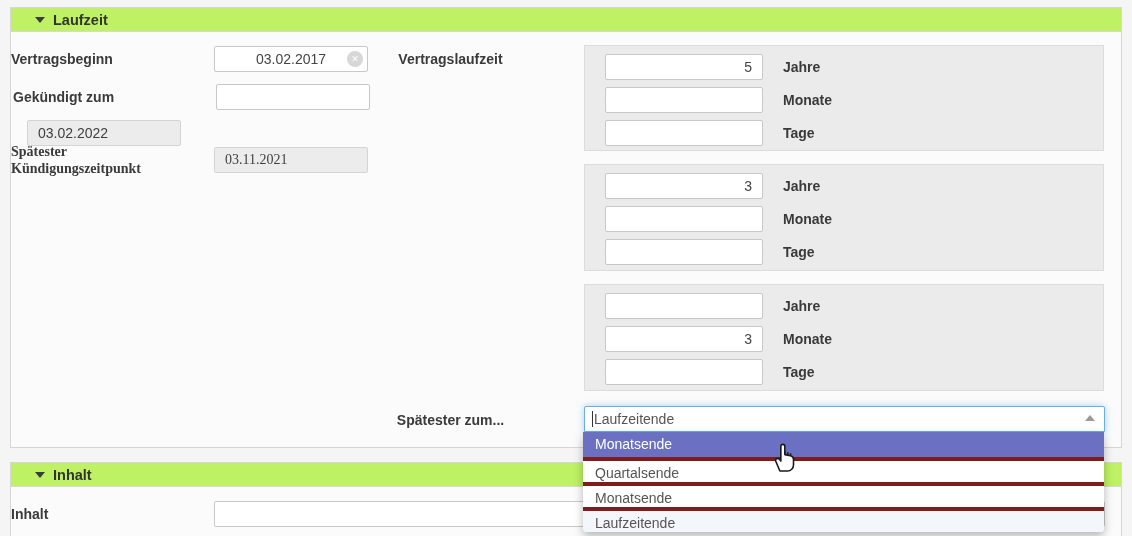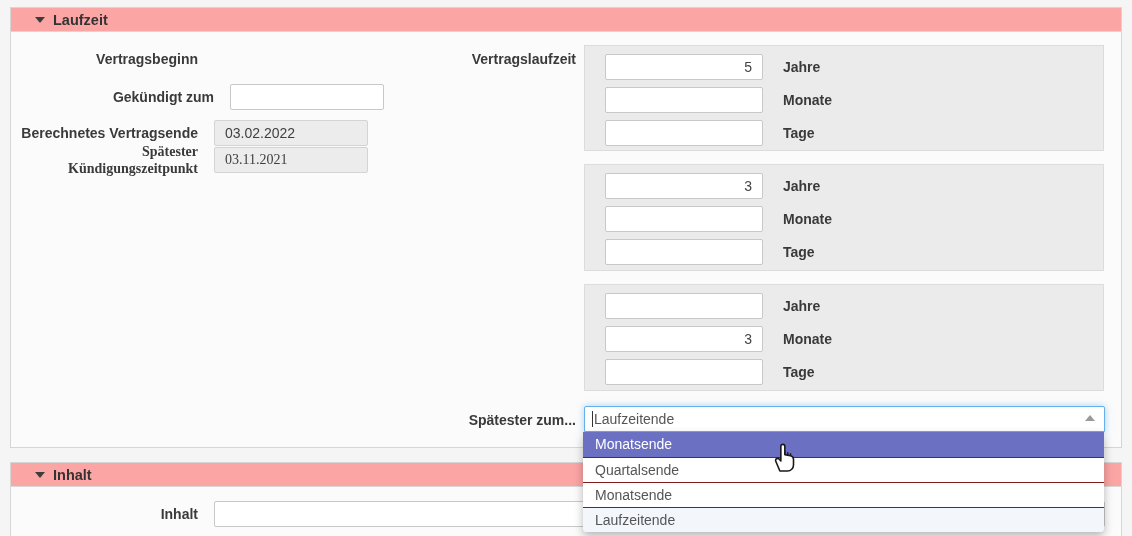--- a/index.html
+++ b/index.html
@@ -10,53 +10,53 @@
     position:relative;
     overflow:hidden;
     color:#3a3a3a;
     font-size:14px;
   }
   .panel {
     position:absolute; left:10px; width:1112px;
     background:#fbfbfb; border:1px solid #d6d6d6;
   }
   .panel-header {
-    height:24px; background:#fca5a5; border-bottom:1px solid #d8d8d8;
+    height:24px; background:#bef264; border-bottom:1px solid #d8d8d8;
     display:flex; align-items:center; padding-left:24px;
     font-weight:bold; font-size:14.5px; color:#333; cursor:default;
   }
   .tri-down {
     width:0; height:0; border-left:5px solid transparent; border-right:5px solid transparent;
     border-top:6px solid #3c3c3c; margin-right:8px;
   }
   .abs { position:absolute; }
   .frow { display:flex; align-items:center; }
   .flabel {
-    width:187px; text-align:right; font-weight:bold; color:#3a3a3a;
+    width:187px; font-weight:bold; color:#3a3a3a;
     line-height:17px; flex:none;
   }
   .fgap { width:16px; flex:none; }
   .tinput {
     height:26px; border:1px solid #c8c8c8; background:#fff; border-radius:2px;
     font-family:inherit; font-size:14px; color:#444; padding:0 10px; outline:none;
   }
   .tinput.center { text-align:center; }
   .tinput.right { text-align:right; }
   .tinput:disabled, .tinput.readonly {
     background:#ececec; border-color:#d4d4d4; color:#3f3f3f;
   }
   .datewrap { position:relative; width:154px; flex:none; }
   .datewrap .tinput { width:154px; }
   .clearbtn {
     position:absolute; right:5px; top:5px; width:16px; height:16px; border-radius:50%;
     background:#d7d7d7; color:#fff; font-size:9px; line-height:16px; text-align:center;
     cursor:pointer; font-weight:bold;
   }
   .grouplabel {
-    position:absolute; left:330px; width:235px; text-align:right;
+    position:absolute; left:322px; width:235px; text-align:center;
     font-weight:bold; color:#3a3a3a;
   }
   .groupbox {
     position:absolute; left:573px; width:520px;
     background:#ebebeb; border:1px solid #dcdcdc;
     padding:8px 0 0 20px;
   }
   .grow { display:flex; align-items:center; margin-bottom:7px; }
   .grow .tinput { width:158px; flex:none; }
   .unitlabel { margin-left:20px; font-weight:bold; color:#3a3a3a;text-align:right; }
@@ -74,52 +74,55 @@
     border-bottom:6px solid #9a9a9a;
   }
   .droplist {
     position:absolute; left:583px; top:432px; width:521px; z-index:20;
     background:#fff; border-radius:0 0 4px 4px;
     box-shadow:0 4px 10px rgba(0,0,0,.28);
     overflow:hidden;
   }
   .dropitem {
     height:25px; line-height:25px; padding-left:12px; color:#555; cursor:pointer;
-    border-top:1px solid #7f1d1d; background:#fff;
+    border-top:4px solid #7f1d1d; background:#fff;
   }
   .dropitem:first-child { border-top:none; }
   .dropitem.highlighted { background:#6b70c2; color:#fff; }
   .dropitem.selected { background:#f3f7fc; }
   .cursor-icon { position:absolute; left:770px; top:441px; z-index:30; pointer-events:none; }
   .inhalt-input { width:891px; flex:none; }
 </style>
 </head>
 <body>
 
 <div class="panel" style="top:7px; height:441px;">
   <div class="panel-header">
     <span class="tri-down"></span>
     <span>Laufzeit</span>
   </div>
 
   <div class="abs frow" style="left:0; top:38px; height:26px;">
     <div class="flabel">Vertragsbeginn</div>
     <div class="fgap"></div>
-  </div>
-
-  <div class="abs frow" style="left:16px; top:76px; height:26px;">
+    <div class="datewrap">
+      <input class="tinput center" value="03.02.2017" style="">
+      <div class="clearbtn">✕</div>
+    </div>
+  </div>
+
+  <div class="abs frow" style="left:2px; top:76px; height:26px;">
     <div class="flabel">Gekündigt zum</div>
     <div class="fgap"></div>
     <div class="datewrap">
       <input class="tinput center" value="" style="">
     </div>
   </div>
 
   <div class="abs frow" style="left:0; top:112px; height:26px;">
-    <div class="flabel">Berechnetes Vertragsende</div>
     <div class="fgap"></div>
     <div class="datewrap">
       <input class="tinput readonly" disabled="" value="03.02.2022" style="">
     </div>
   </div>
 
   <div class="abs frow" style="left:0; top:139px; height:26px;font-family:Liberation Serif, serif;">
     <div class="flabel">Spätester Kündigungszeitpunkt</div>
     <div class="fgap"></div>
     <div class="datewrap">

